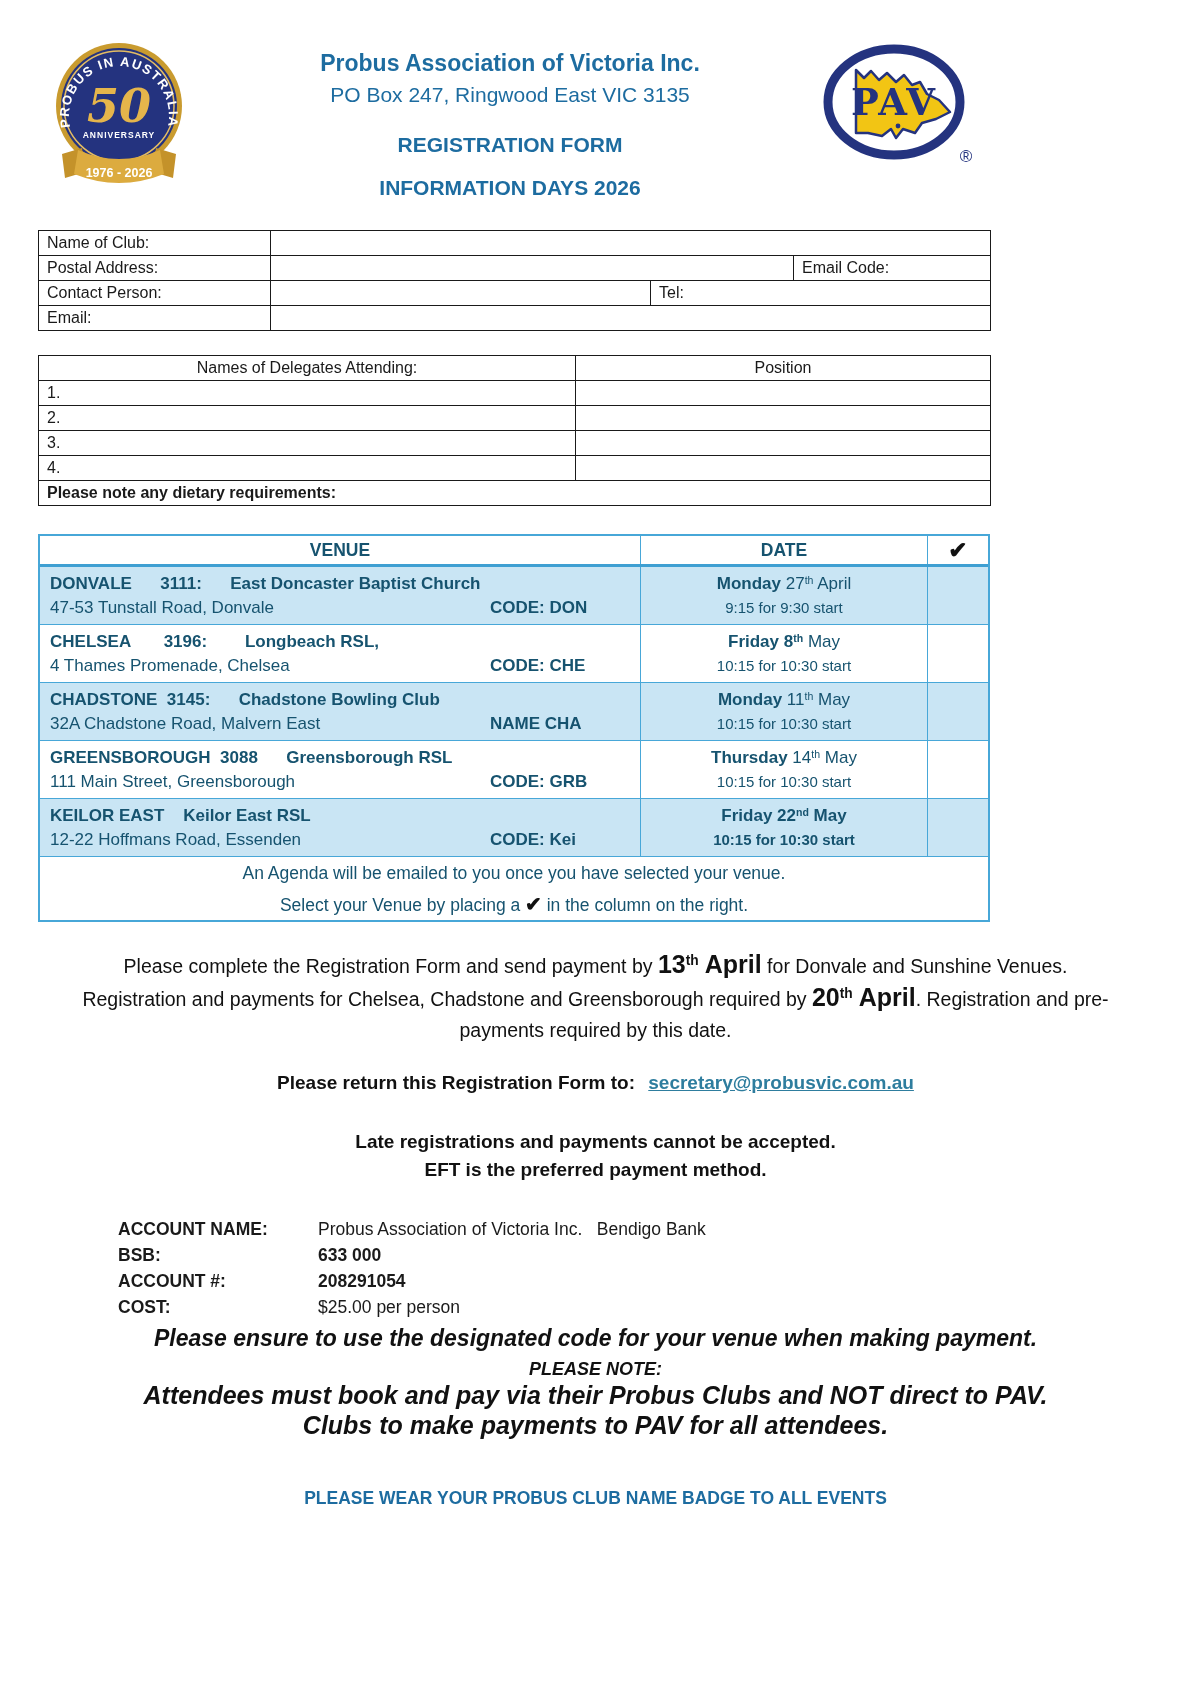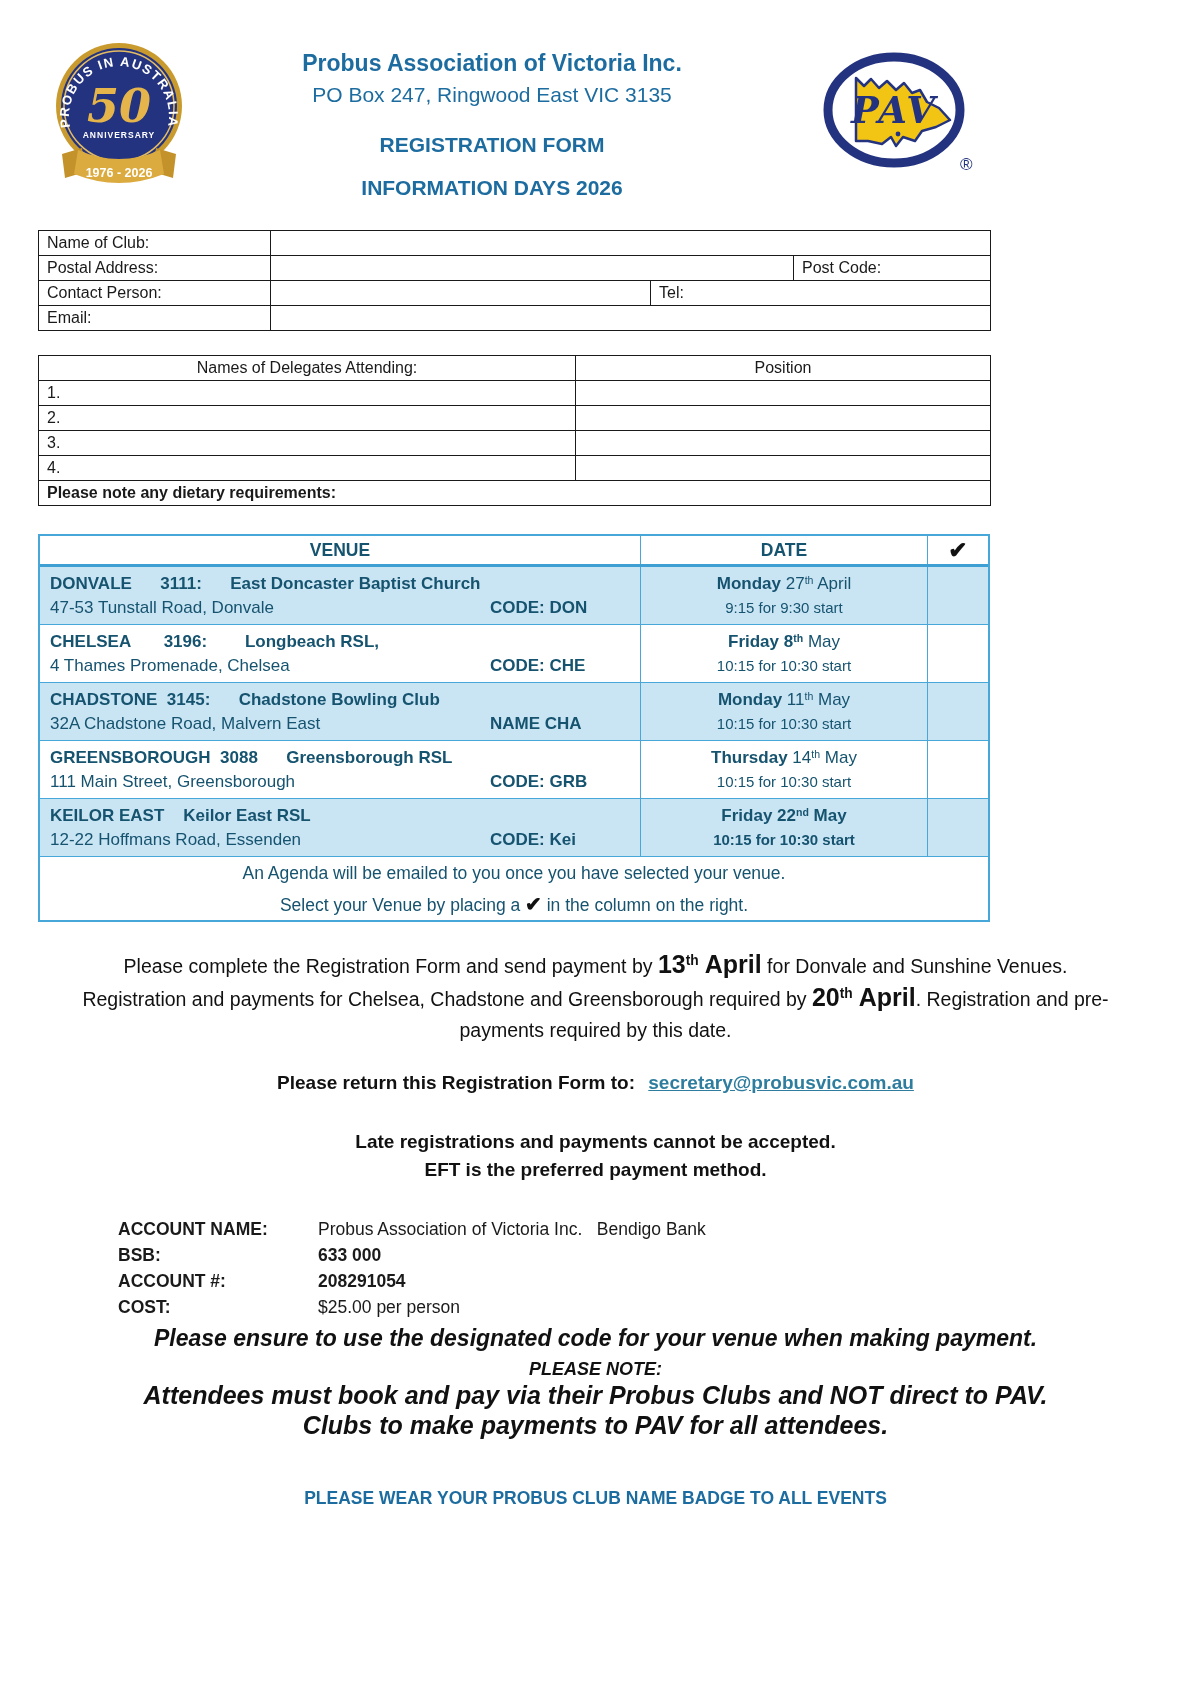--- a/index.html
+++ b/index.html
@@ -2,22 +2,22 @@
 <html><head>
 <meta charset="utf-8">
 <style>
   * { box-sizing: border-box; margin: 0; padding: 0; }
   body { background: #ffffff; font-family: "Liberation Sans", sans-serif; color: #1a1a1a; }
   #page { width: 1191px; height: 1684px; position: relative; background: #fff; overflow: hidden; }
 
   
   .header { position: relative; height: 204px; }
   .anniv-logo { position: absolute; left: 52px; top: 38px; }
-  .pav-logo { position: absolute; left: 818px; top: 48px; font-style: italic; }
-  .header-center { position: absolute; left: 172px; top: 50px; width: 640px; text-align: center; color: #1d6ca0; }
+  .pav-logo { position: absolute; left: 818px; top: 40px; }
+  .header-center { position: absolute; left: 190px; top: 50px; width: 640px; text-align: center; color: #1d6ca0; }
   .org-name { font-size: 23px; font-weight: bold; }
   .po-box { font-size: 21px; margin-top: 6px; }
   .form-title { font-size: 21px; font-weight: bold; margin-top: 26px; }
   .event-title { font-size: 21px; font-weight: bold; margin-top: 19px; }
 
   
   table.blk { border-collapse: collapse; table-layout: fixed; width: 952px; margin-left: 38px; }
   table.blk td { border: 1.6px solid #1a1a1a; font-size: 16px; padding: 2px 8px; height: 25px; vertical-align: middle; }
   table.club { margin-top: 26px; }
   table.delegates { margin-top: 24px; }
@@ -123,21 +123,21 @@
         <col style="width:197px">
       </colgroup>
     <tbody>
         <tr>
       <td>Name of Club:</td>
       <td colspan="3" class="writable"></td>
     </tr>
     <tr>
       <td>Postal Address:</td>
       <td colspan="2" class="writable"></td>
-      <td class="writable"><span>Post Code:</span></td>
+      <td class="writable"><span>Email Code:</span></td>
     </tr>
     <tr>
       <td>Contact Person:</td>
       <td class="writable"></td>
       <td colspan="2" class="writable"><span>Tel:</span></td>
     </tr>
     <tr>
       <td>Email:</td>
       <td colspan="3" class="writable"></td>
     </tr>

